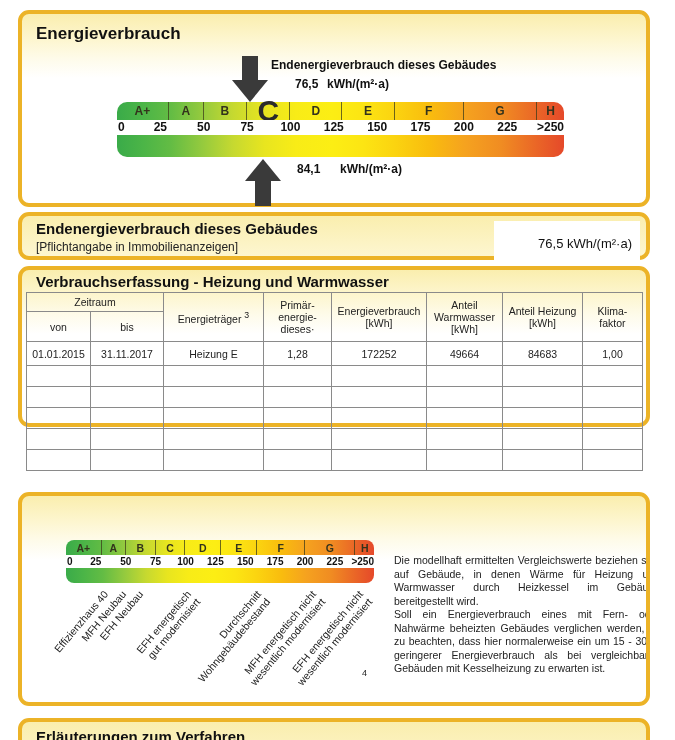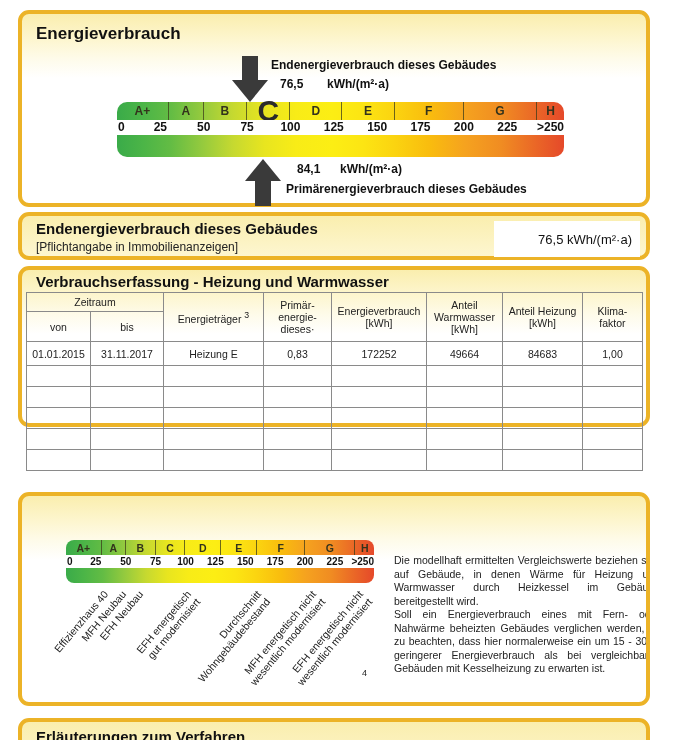--- a/index.html
+++ b/index.html
@@ -55,38 +55,38 @@
   .row-empty{height:21px;}
 
   
   .rot-label{position:absolute;width:170px;text-align:right;font-size:10.5px;line-height:1.15;
              color:#222;transform:rotate(-50deg);transform-origin:100% 0;white-space:pre-line;}
   .cmp-text{position:absolute;left:372px;top:58px;width:266px;font-size:10.5px;line-height:13.5px;
             text-align:justify;color:#222;}
   .cmp-text p{margin:0;}
   .footnote{position:absolute;font-size:9px;color:#222;}
 
-  .value-box{position:absolute;right:6px;top:5px;width:146px;height:36px;background:#fff;
+  .value-box{position:absolute;right:6px;top:5px;width:146px;height:44px;background:#fff;
              display:flex;align-items:center;justify-content:flex-end;padding-right:8px;
              box-sizing:border-box;font-size:13px;color:#111;}
 </style>
 </head>
 <body>
 
 <div id="page">
 
   <div class="section hdr-grad" style="top:10px;height:197px;">
     <div class="sec-title" style="top:10px;font-size:17px;">Energieverbrauch</div>
 
     <div class="arrow down">
       <div class="a-stem" style="left:220px;top:42px;width:16px;height:25px;"></div>
       <div class="a-head" style="left:210px;top:66px;"></div>
     </div>
     <div class="ann b" style="left:249px;top:44px;">Endenergieverbrauch dieses Gebäudes</div>
-    <div class="ann b" style="left:258px;top:63px;">76,5</div>
+    <div class="ann b" style="left:273px;top:63px;">76,5</div>
     <div class="ann b" style="left:305px;top:63px;">kWh/(m²·a)</div>
 
     <div class="scale-wrap big" style="left:95px;top:88px;width:447px;">
       <div class="band band-top scale-grad">
         <span class="seg" style="width:11.6%;">A+</span>
         <span class="seg" style="width:7.8%;">A</span>
         <span class="seg" style="width:9.7%;">B</span>
         <span class="seg current" style="width:9.7%;">C</span>
         <span class="seg" style="width:11.6%;">D</span>
         <span class="seg" style="width:11.7%;">E</span>
@@ -109,21 +109,20 @@
       </div>
       <div class="band band-bot scale-grad"></div>
     </div>
 
     <div class="arrow up">
       <div class="a-head" style="left:223px;top:145px;"></div>
       <div class="a-stem" style="left:233px;top:166px;width:16px;height:26px;"></div>
     </div>
     <div class="ann b" style="left:275px;top:148px;">84,1</div>
     <div class="ann b" style="left:318px;top:148px;">kWh/(m²·a)</div>
-    <div class="ann b" style="left:264px;top:168px;">Primärenergieverbrauch dieses Gebäudes</div>
   </div>
 
   <div class="section" style="top:212px;height:48px;background:linear-gradient(to bottom,#faeeae,#fdf6d0);">
     <div class="sec-title" style="top:4px;font-size:15px;">Endenergieverbrauch dieses Gebäudes</div>
     <div style="position:absolute;left:14px;top:24px;font-size:12px;color:#222;">[Pflichtangabe in Immobilienanzeigen]</div>
     <div class="value-box">76,5 kWh/(m²·a)</div>
   </div>
 
   <div class="section hdr-grad" style="top:266px;height:161px;">
     <div class="sec-title" style="top:3px;font-size:15px;">Verbrauchserfassung - Heizung und Warmwasser</div>
@@ -159,21 +158,21 @@
         <tr class="row-head-sub">
           <th>von</th>
           <th>bis</th>
         </tr>
       </thead>
       <tbody>
         <tr class="row-data">
           <td>01.01.2015</td>
           <td>31.11.2017</td>
           <td>Heizung E</td>
-          <td>0,83</td>
+          <td>1,28</td>
           <td>172252</td>
           <td>49664</td>
           <td>84683</td>
           <td>1,00</td>
         </tr>
         <tr class="row-empty">
             <td></td>
             <td></td>
             <td></td>
             <td></td>

